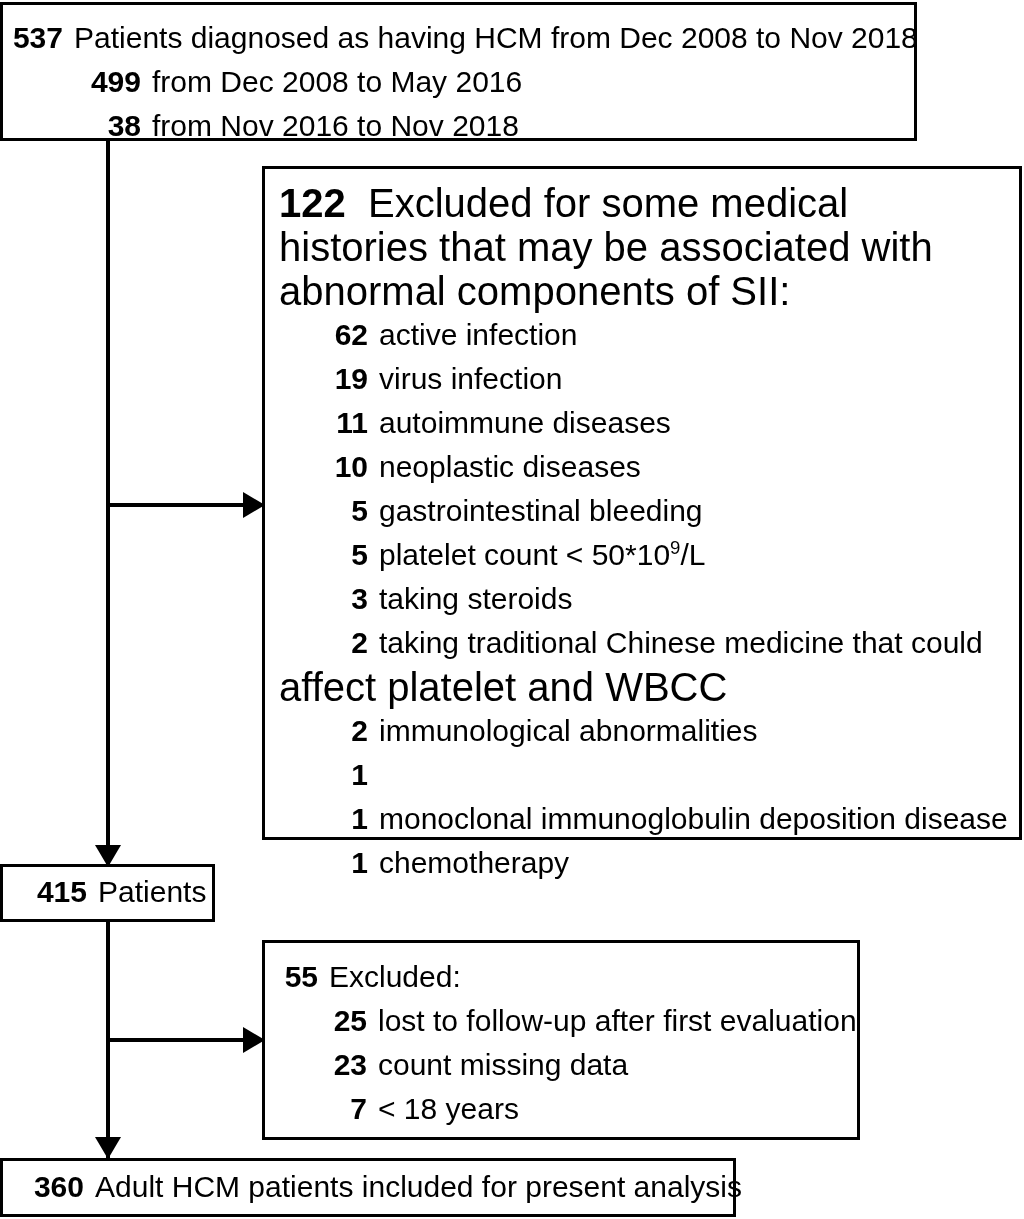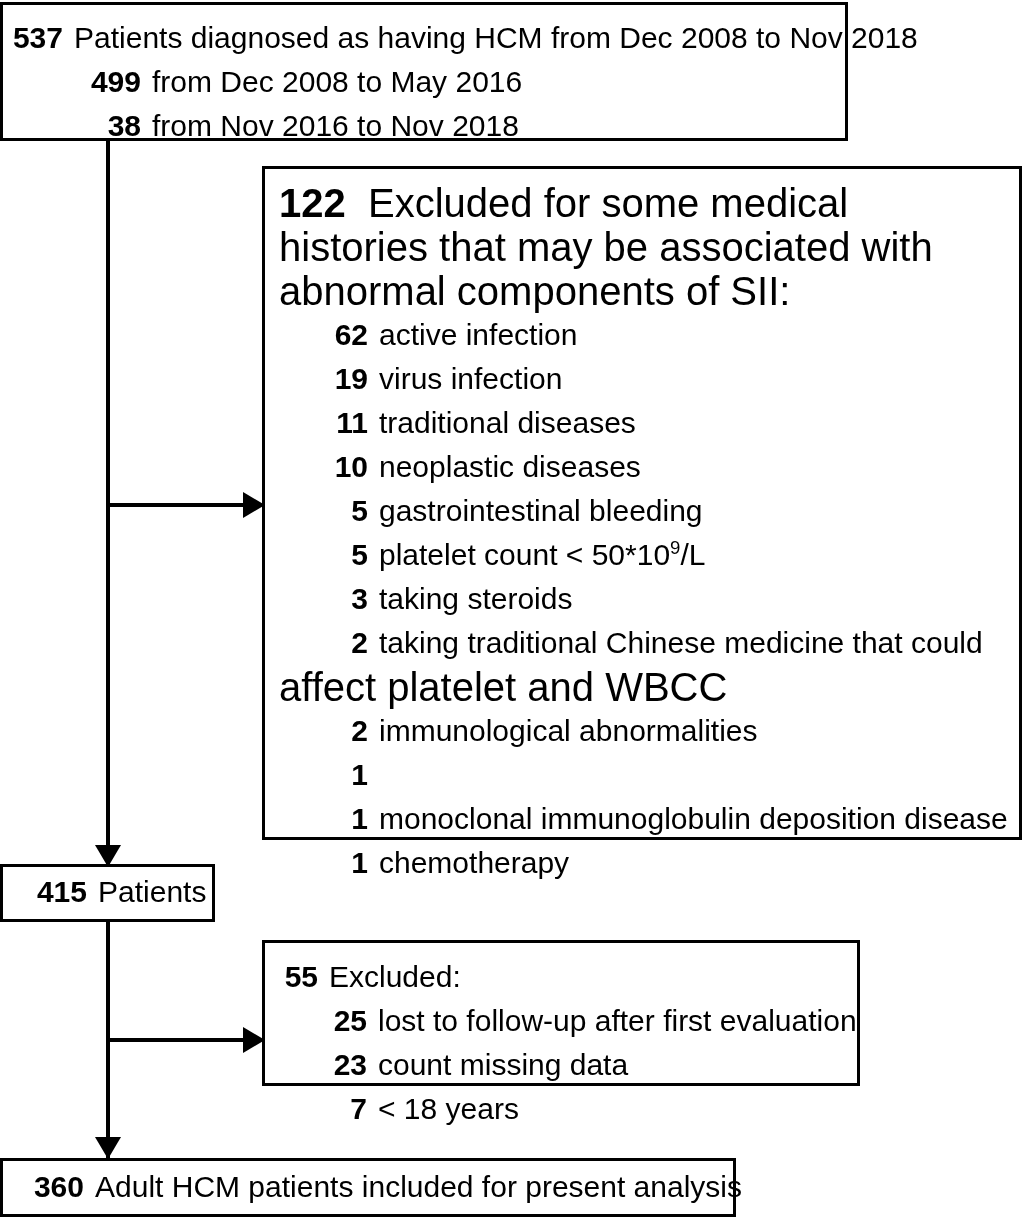--- a/index.html
+++ b/index.html
@@ -72,40 +72,40 @@
     line-height: 44px;
     font-weight: normal;
   }
   sup {
     font-size: 0.62em;
     vertical-align: super;
     line-height: 0;
   }
 
   
-  #box-enrolled { left: 0px; top: 2px; width: 848px; height: 139px; }
+  #box-enrolled { left: 0px; top: 2px; width: 917px; height: 139px; }
   #box-enrolled .inner { padding: 11px 0 0 0; }
   #box-enrolled .num { width: 60px; }
   #box-enrolled .row.sub .num { width: 138px; }
 
   
   #box-excl-medical { left: 262px; top: 166px; width: 760px; height: 674px; }
   #box-excl-medical .inner { padding: 12px 14px 0 14px; }
   #box-excl-medical .lead { display: block; }
   #box-excl-medical .lead .n { font-weight: bold; }
   #box-excl-medical .row .num { width: 89px; }
   #box-excl-medical .tail { display: block; }
 
   
   #box-patients415 { left: 0px; top: 864px; width: 215px; height: 58px; }
   #box-patients415 .inner { padding: 3px 0 0 0; }
   #box-patients415 .num { width: 78px; padding-left: 6px; }
 
   
-  #box-excl-followup { left: 262px; top: 940px; width: 598px; height: 146px; }
+  #box-excl-followup { left: 262px; top: 940px; width: 598px; height: 200px; }
   #box-excl-followup .inner { padding: 12px 0 0 0; }
   #box-excl-followup .num { width: 53px; }
   #box-excl-followup .row.sub .num { width: 102px; }
 
   
   #box-final { left: 0px; top: 1158px; width: 736px; height: 59px; }
   #box-final .inner { padding: 4px 0 0 0; }
   #box-final .num { width: 81px; }
 </style>
 </head>
@@ -149,21 +149,21 @@
       <div class="row">
         <span class="num">62</span>
         <span class="txt">active infection</span>
       </div>
       <div class="row">
         <span class="num">19</span>
         <span class="txt">virus infection</span>
       </div>
       <div class="row">
         <span class="num">11</span>
-        <span class="txt">traditional diseases</span>
+        <span class="txt">autoimmune diseases</span>
       </div>
       <div class="row">
         <span class="num">10</span>
         <span class="txt">neoplastic diseases</span>
       </div>
       <div class="row">
         <span class="num">5</span>
         <span class="txt">gastrointestinal bleeding</span>
       </div>
       <div class="row">

